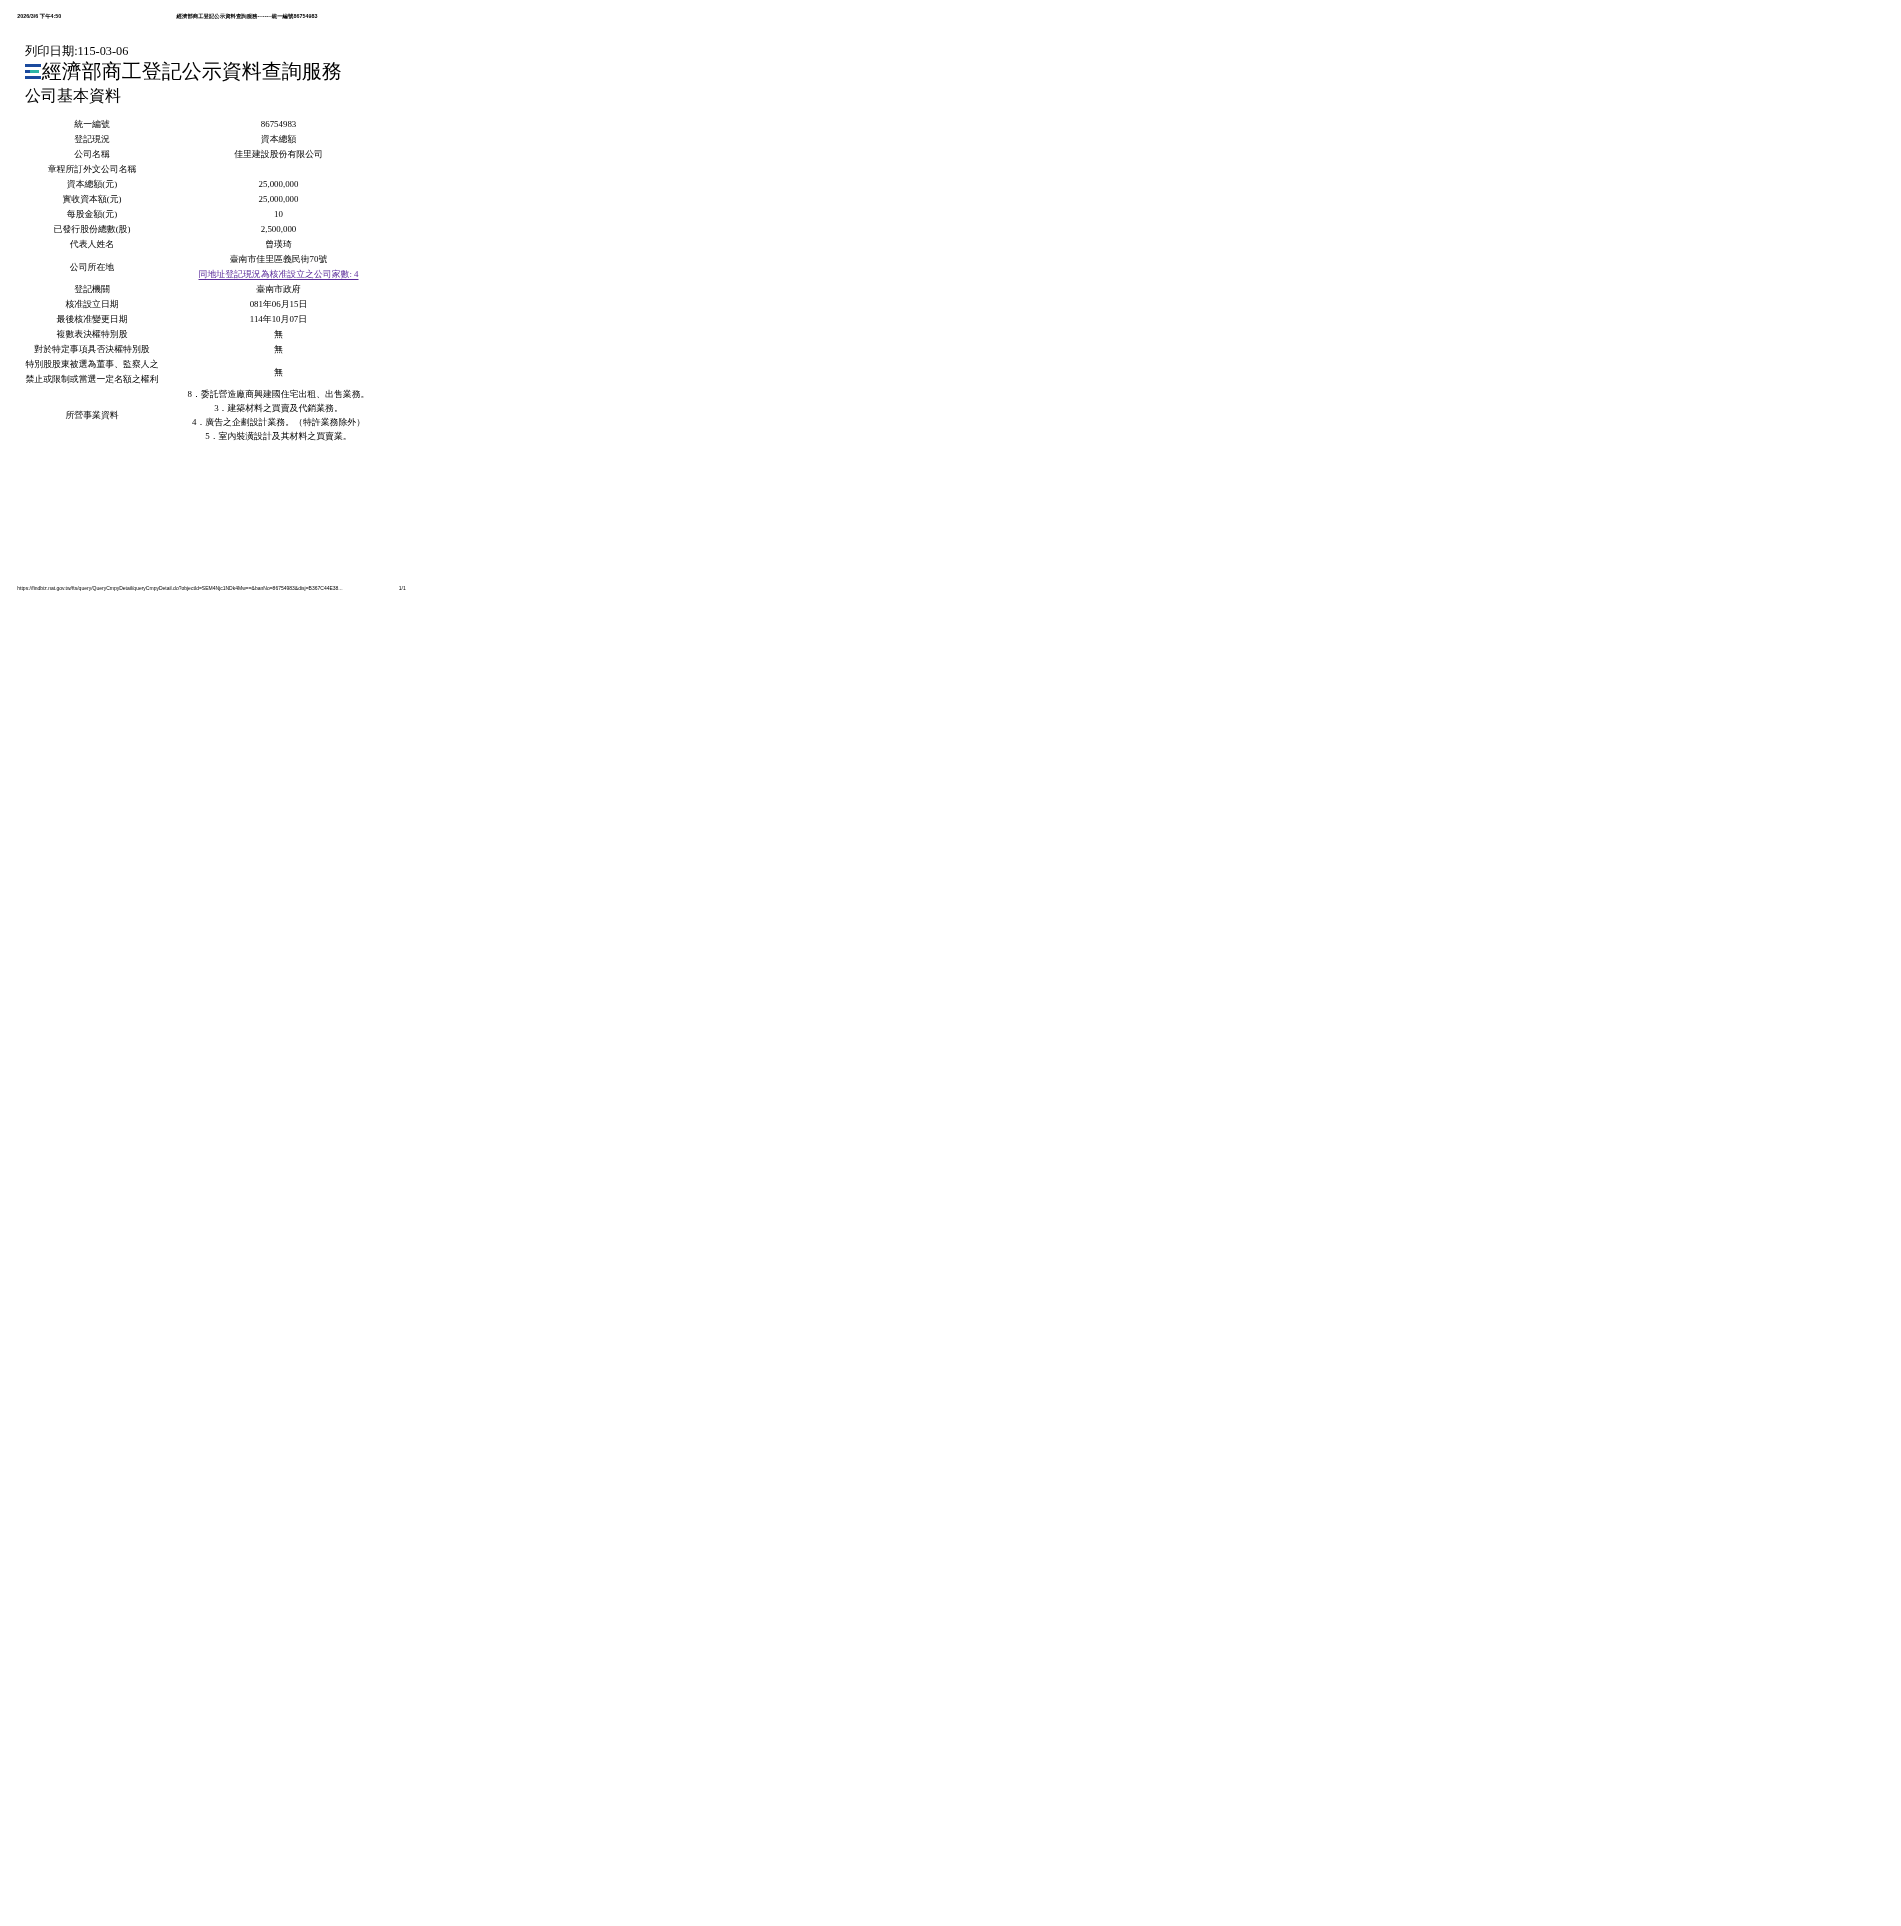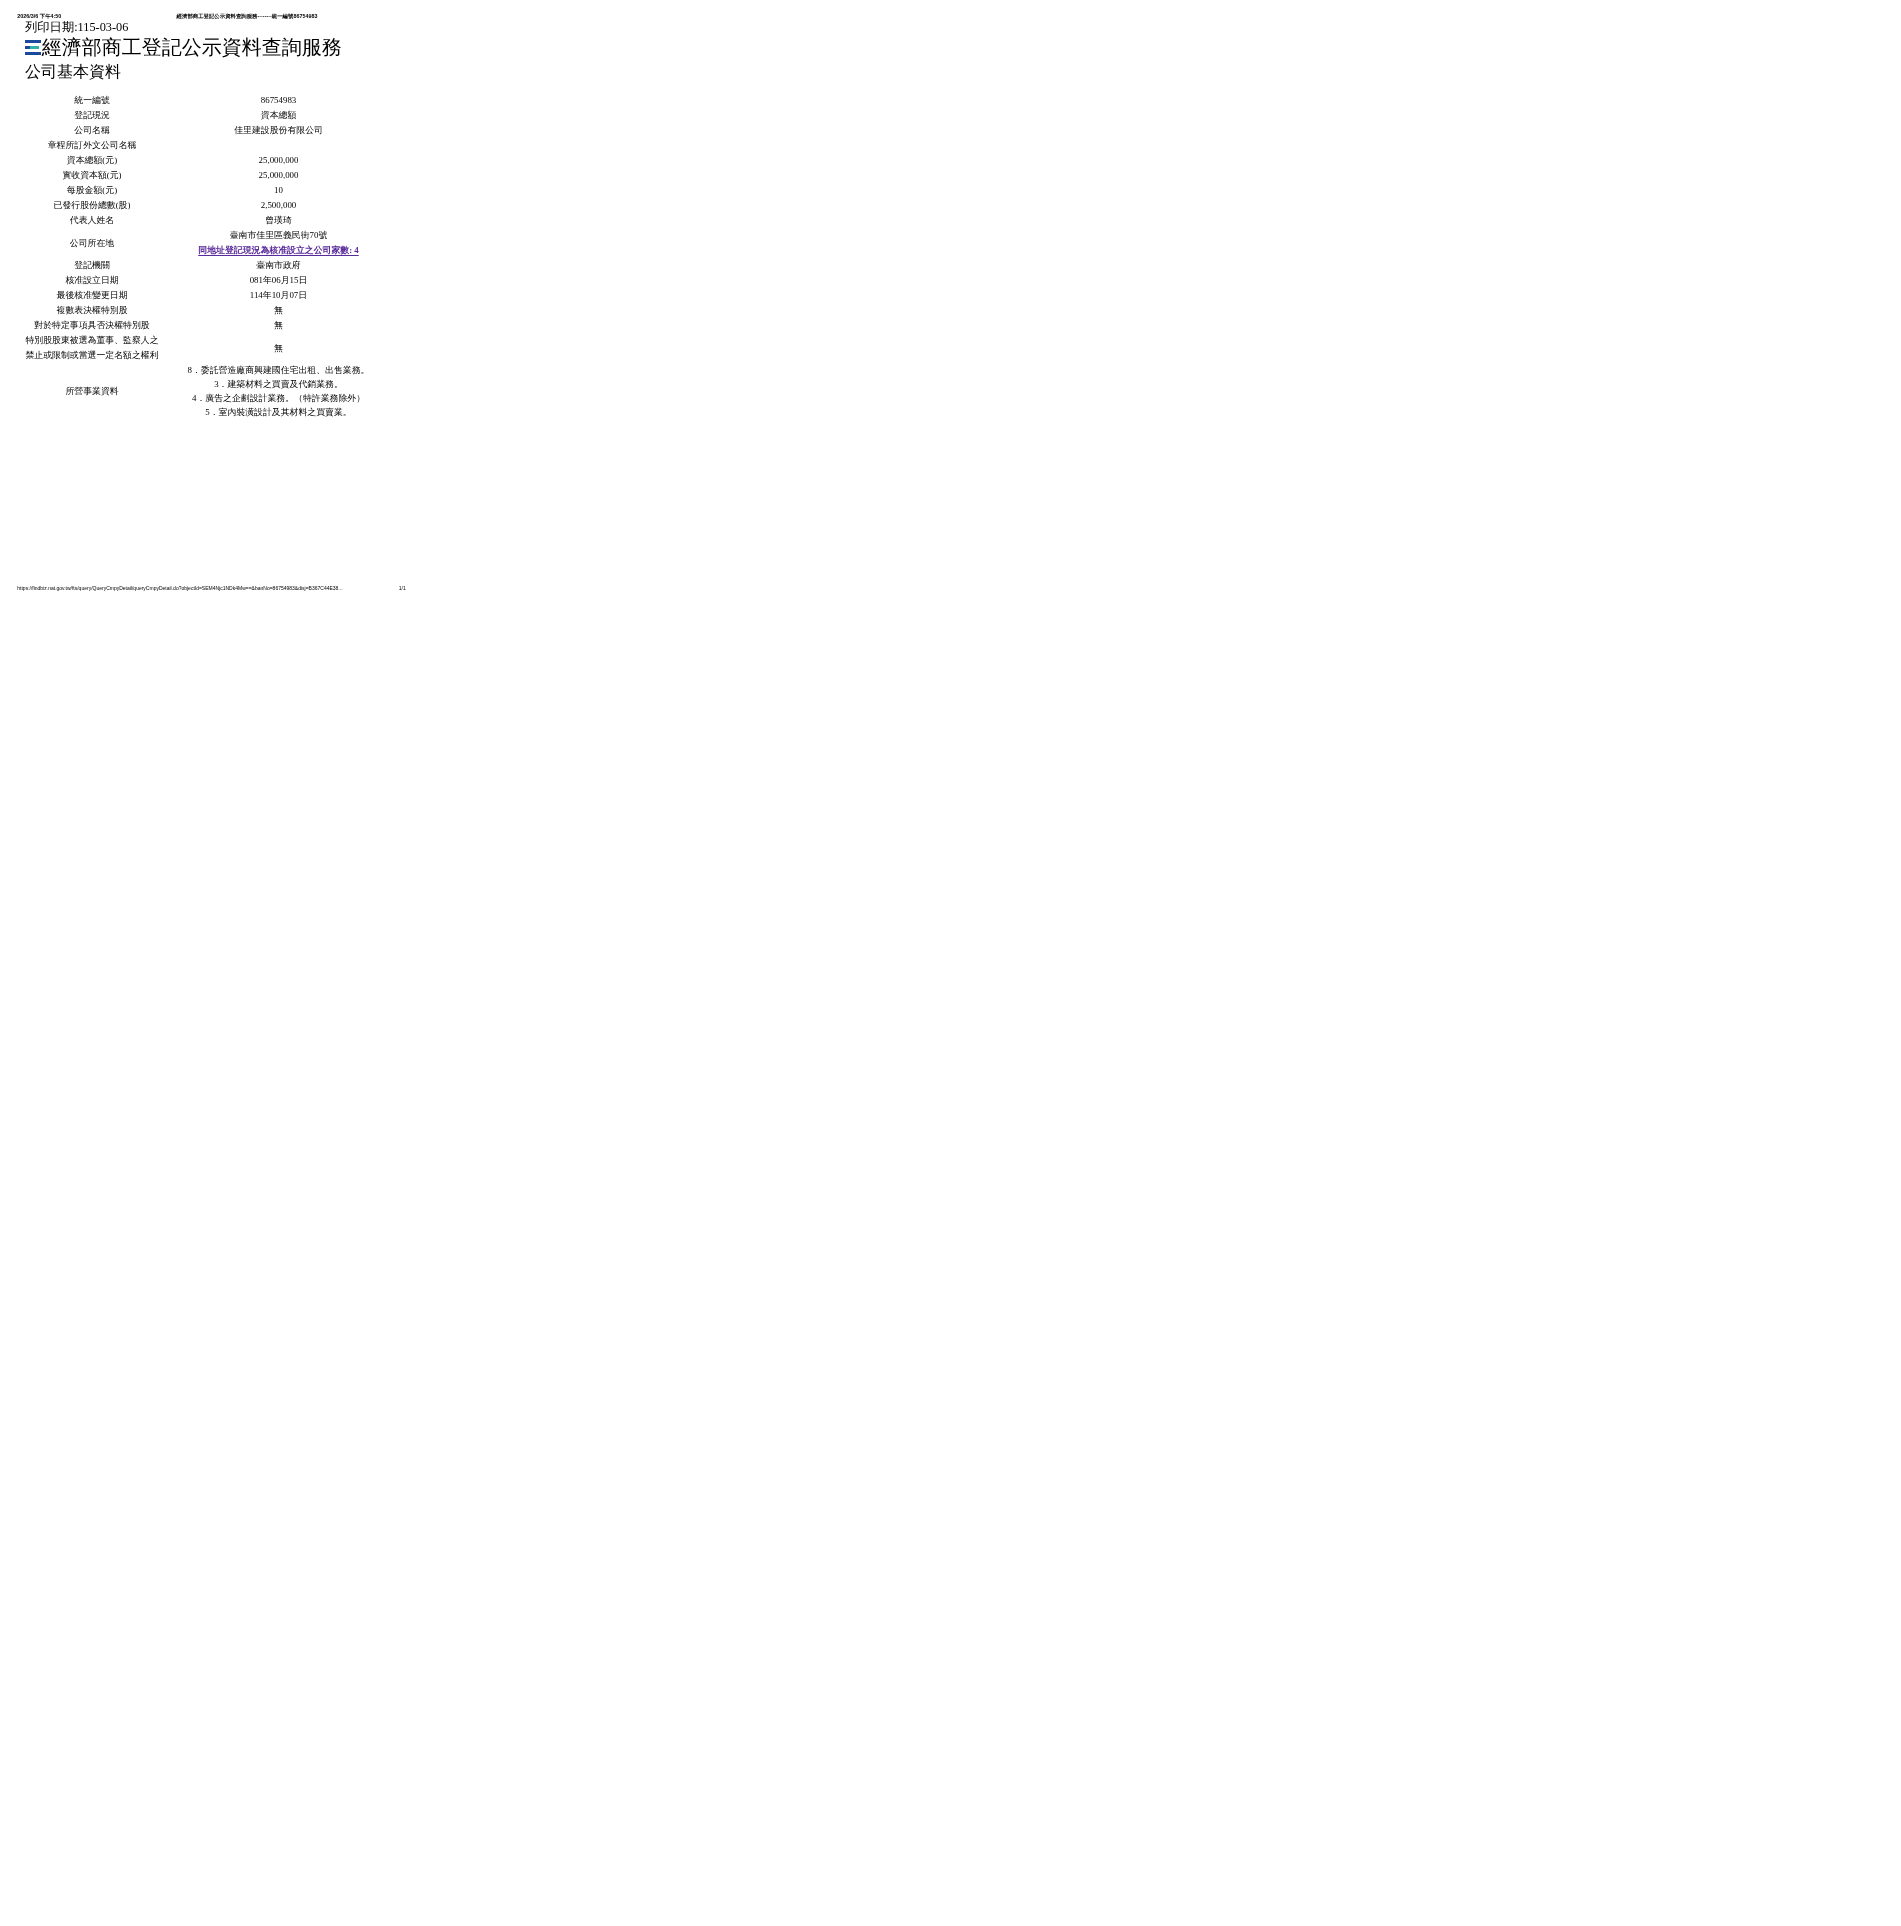--- a/index.html
+++ b/index.html
@@ -17,21 +17,21 @@
   .print-header-date { position: absolute; top: 12.7px; left: 17.3px; }
   .print-header-title { position: absolute; top: 12.7px; left: 247px; transform: translateX(-50%); }
   .print-footer {
     font-family: "Liberation Sans", "DejaVu Sans", sans-serif;
     font-size: 5px; font-weight: normal; white-space: nowrap;
   }
   .print-footer-url { position: absolute; top: 585px; left: 17.3px; max-width: 370px; overflow: hidden; }
   .print-footer-page { position: absolute; top: 585px; right: 17.3px; }
 
   
-  .content { padding: 20px 25px 0 25px; }
+  .content { padding: 44px 25px 0 25px; }
   .print-date { font-size: 12.3px; line-height: 14.3px; font-weight: normal; margin: 0; }
 
   .brand { margin-top: 3.5px; height: 19px; display: flex; align-items: center; }
   .logo { width: 16px; height: 15.4px; display: flex; flex-direction: column; justify-content: space-between; flex: 0 0 auto; }
   .logo .bar { height: 3.1px; width: 16px; }
   .logo .bar-mid { width: 14.3px; display: flex; }
   .logo .seg-blue { width: 5px; height: 3.1px; }
   .logo .seg-teal { flex: 1 1 auto; height: 3.1px; }
   .site-title { font-size: 20px; line-height: 19px; white-space: nowrap; margin-left: 0.8px; }
 
@@ -118,21 +118,21 @@
     <div class="trow">
       <div class="tlabel">代表人姓名</div>
       <div class="tvalue">曾瑛琦</div>
     </div>
 
     <div class="trow">
       <div class="tlabel">公司所在地</div>
       <div class="tvalue">
         <div class="line">臺南市佳里區義民街70號</div>
         <div class="line">
-          <a class="addr-link" style="color: rgb(90, 43, 154); text-decoration-color: rgb(90, 43, 154); font-weight: bold;">同地址登記現況為核准設立之公司家數: 4</a>
+          <a class="addr-link" style="color: rgb(90, 43, 154); text-decoration-color: rgb(90, 43, 154);">同地址登記現況為核准設立之公司家數: 4</a>
         </div>
       </div>
     </div>
 
     <div class="trow">
       <div class="tlabel">登記機關</div>
       <div class="tvalue">臺南市政府</div>
     </div>
 
     <div class="trow">

